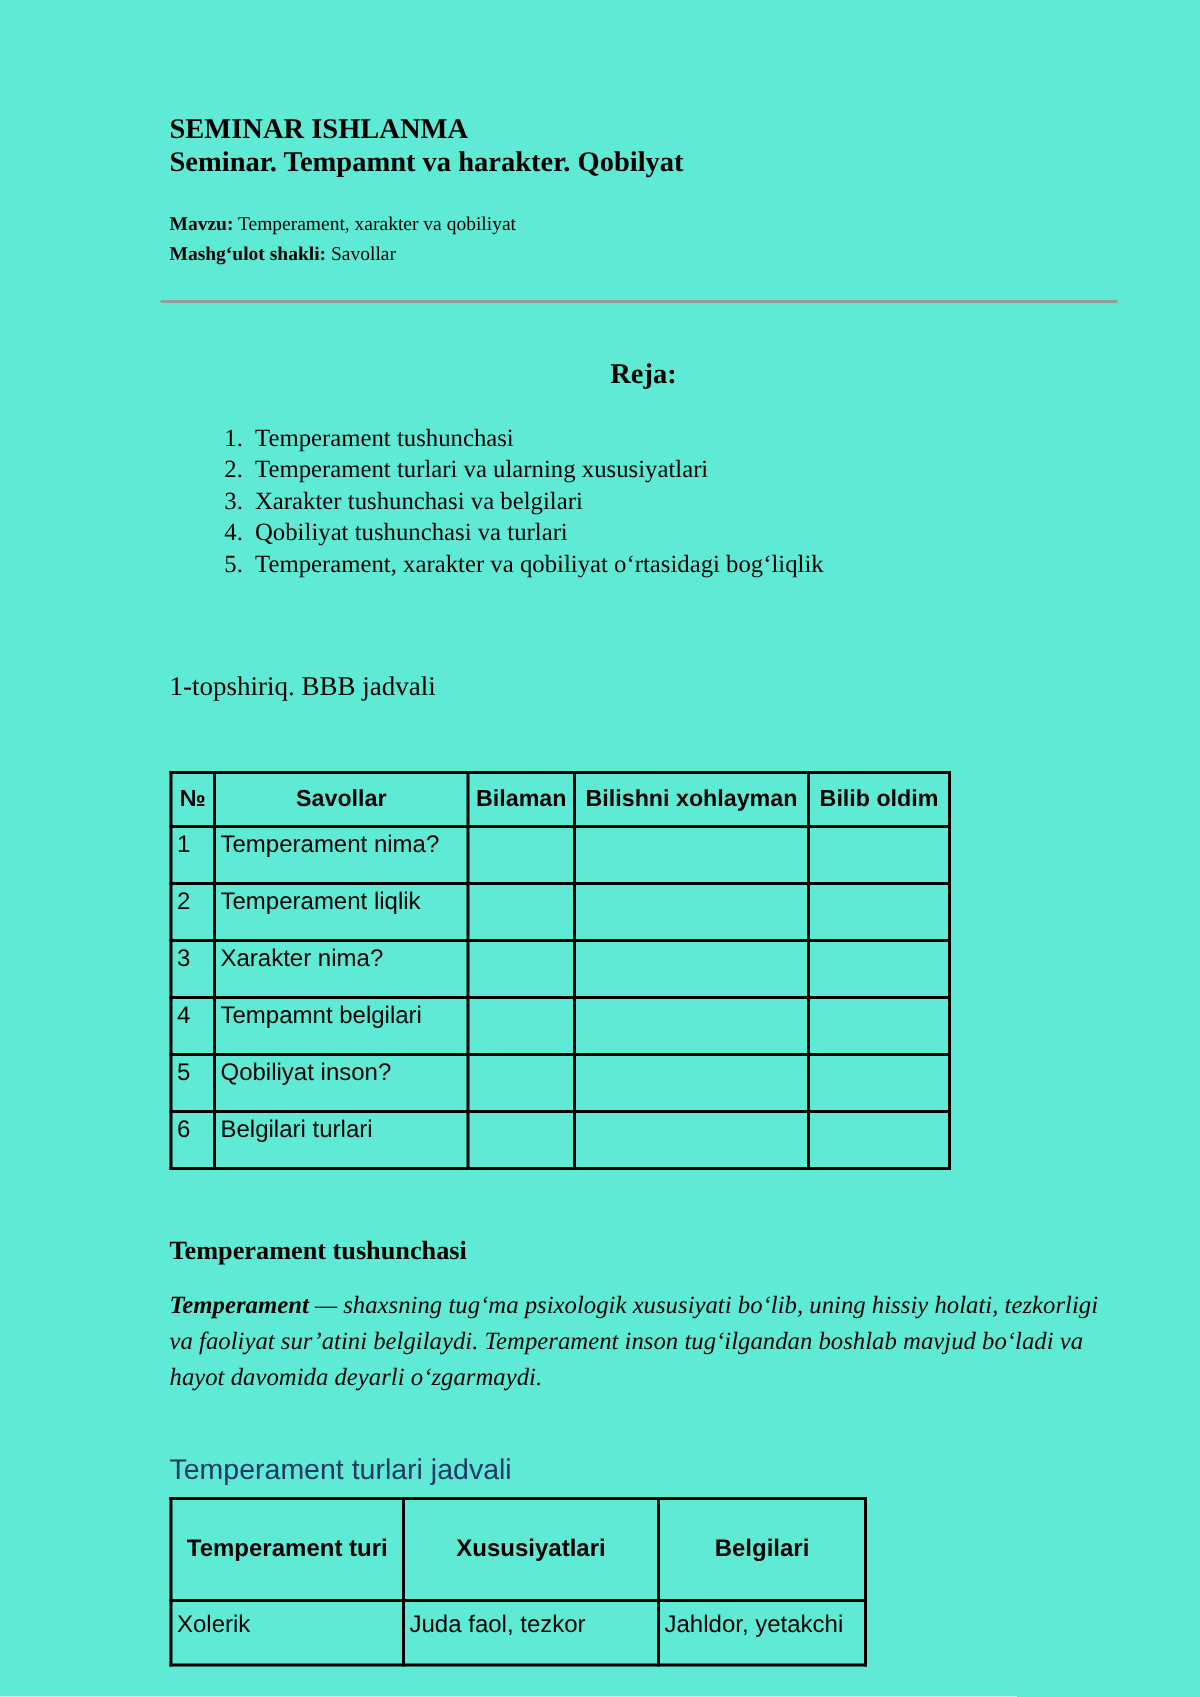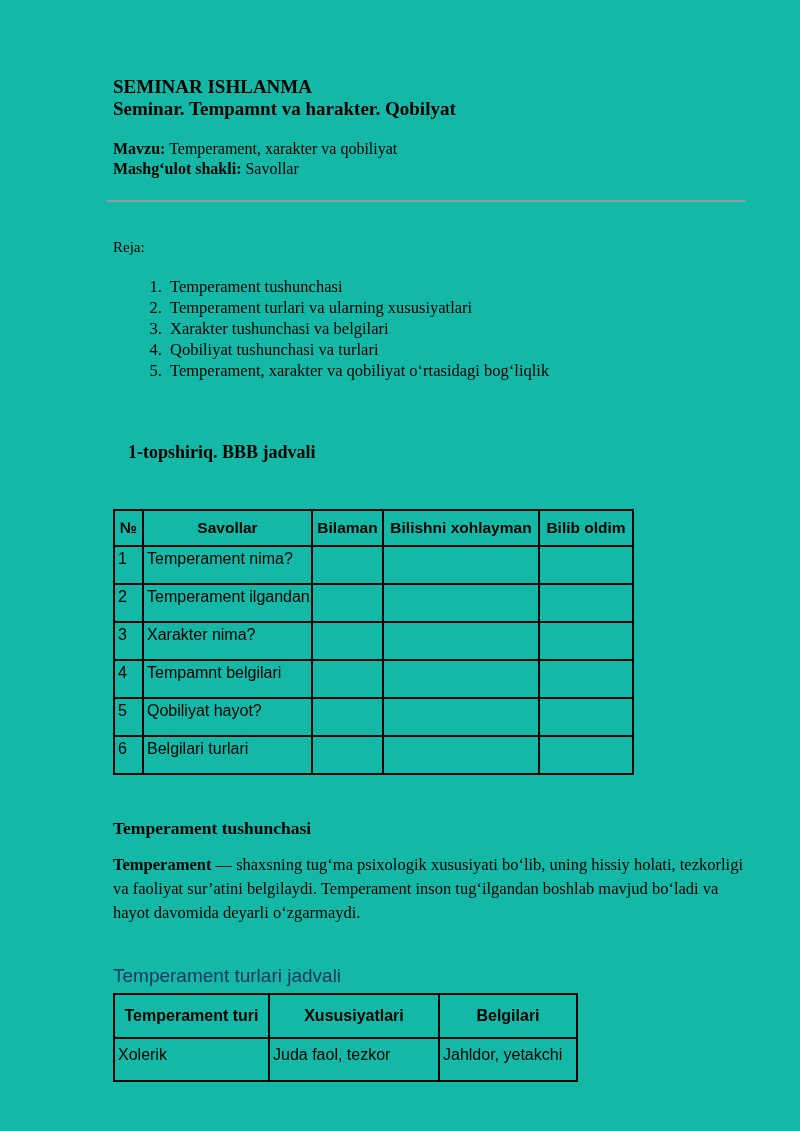--- a/index.html
+++ b/index.html
@@ -1,75 +1,75 @@
 <!DOCTYPE html>
 <html><head>
 <meta charset="utf-8">
 <style>
   html, body { margin:0; padding:0; background:#ffffff; }
   .page {
     position:relative;
     width:800px; height:1131px;
-    background:#14b8a6;
+    background:#5eead4;
     color:#000;
     font-family:"Liberation Serif", serif;
     overflow:hidden;
   }
   .content {
     position:absolute; left:113px; top:0; width:632px;
   }
   .title-line {
     font-size:19px; font-weight:bold; line-height:22px; margin:0;
   }
   .title-block { margin-top:76px; }
   .meta-block { margin-top:19px; }
-  .meta-line { font-size:16px; line-height:19.5px; margin:0; }
+  .meta-line { font-size:13px; line-height:19.5px; margin:0; }
   .meta-label { font-weight:bold; }
   hr.rule {
     border:none; border-top:2px solid #9a9a9a;
     margin:22px 0 0 -6px; width:638px;
   }
-  .reja-heading { font-size:15px; font-weight:normal; margin:37px 0 0 0; }
+  .reja-heading { font-size:19px; font-weight:bold; margin:37px 0 0 0;text-align:center; }
   ol.plan-list {
     margin:20px 0 0 0; padding-left:53px;
     font-size:16.5px; line-height:21px;
   }
   ol.plan-list li { padding-left:4px; }
-  .task-heading { font-size:18px; font-weight:bold; margin:61px 0 0 15px; }
+  .task-heading { font-size:18px; font-weight:normal; margin:61px 0 0 0; }
 
   table.doc-table {
     border-collapse:collapse; table-layout:fixed;
     font-family:"Liberation Sans", sans-serif;
   }
   table.doc-table th, table.doc-table td {
     border:2px solid #000;
     overflow:hidden; white-space:nowrap;
   }
   table.bbb { margin-top:46px; width:519px; }
   table.bbb th {
     font-size:15.5px; font-weight:bold; text-align:center;
     vertical-align:middle; height:34px; padding:0 1px;
   }
   table.bbb td {
     font-size:16px; vertical-align:top; text-align:left;
     height:33px; padding:3px 2px 0 3px;
   }
   .section-heading { font-size:17.5px; font-weight:bold; margin:43px 0 0 0; }
   .body-para {
-    font-size:16.5px; line-height:24px; margin:14px 0 0 0;
+    font-size:16.5px; line-height:24px; margin:14px 0 0 0;font-style:italic;
   }
   .body-para .lead-bold { font-weight:bold; }
   .types-heading {
     font-family:"Liberation Sans", sans-serif;
     font-size:19px; font-weight:400; margin:17px 0 0 0;
   }
   table.types { margin-top:6px; width:463px; }
   table.types th {
     font-size:16px; font-weight:bold; text-align:center;
-    vertical-align:middle; height:34px; padding:4px 2px;
+    vertical-align:middle; height:34px; padding:16px 2px;
   }
   table.types td {
     font-size:16px; vertical-align:top; text-align:left;
     height:34px; padding:7px 20px 0 3px;
   }
 </style>
 </head>
 <body>
 
 <div class="page">
@@ -119,42 +119,42 @@
       <tbody>
         <tr>
           <td>1</td>
           <td>Temperament nima?</td>
           <td></td>
           <td></td>
           <td></td>
         </tr>
         <tr>
           <td>2</td>
-          <td>Temperament ilgandan</td>
+          <td>Temperament liqlik</td>
           <td></td>
           <td></td>
           <td></td>
         </tr>
         <tr>
           <td>3</td>
           <td>Xarakter nima?</td>
           <td></td>
           <td></td>
           <td></td>
         </tr>
         <tr>
           <td>4</td>
           <td>Tempamnt belgilari</td>
           <td></td>
           <td></td>
           <td></td>
         </tr>
         <tr>
           <td>5</td>
-          <td>Qobiliyat hayot?</td>
+          <td>Qobiliyat inson?</td>
           <td></td>
           <td></td>
           <td></td>
         </tr>
         <tr>
           <td>6</td>
           <td>Belgilari turlari</td>
           <td></td>
           <td></td>
           <td></td>

